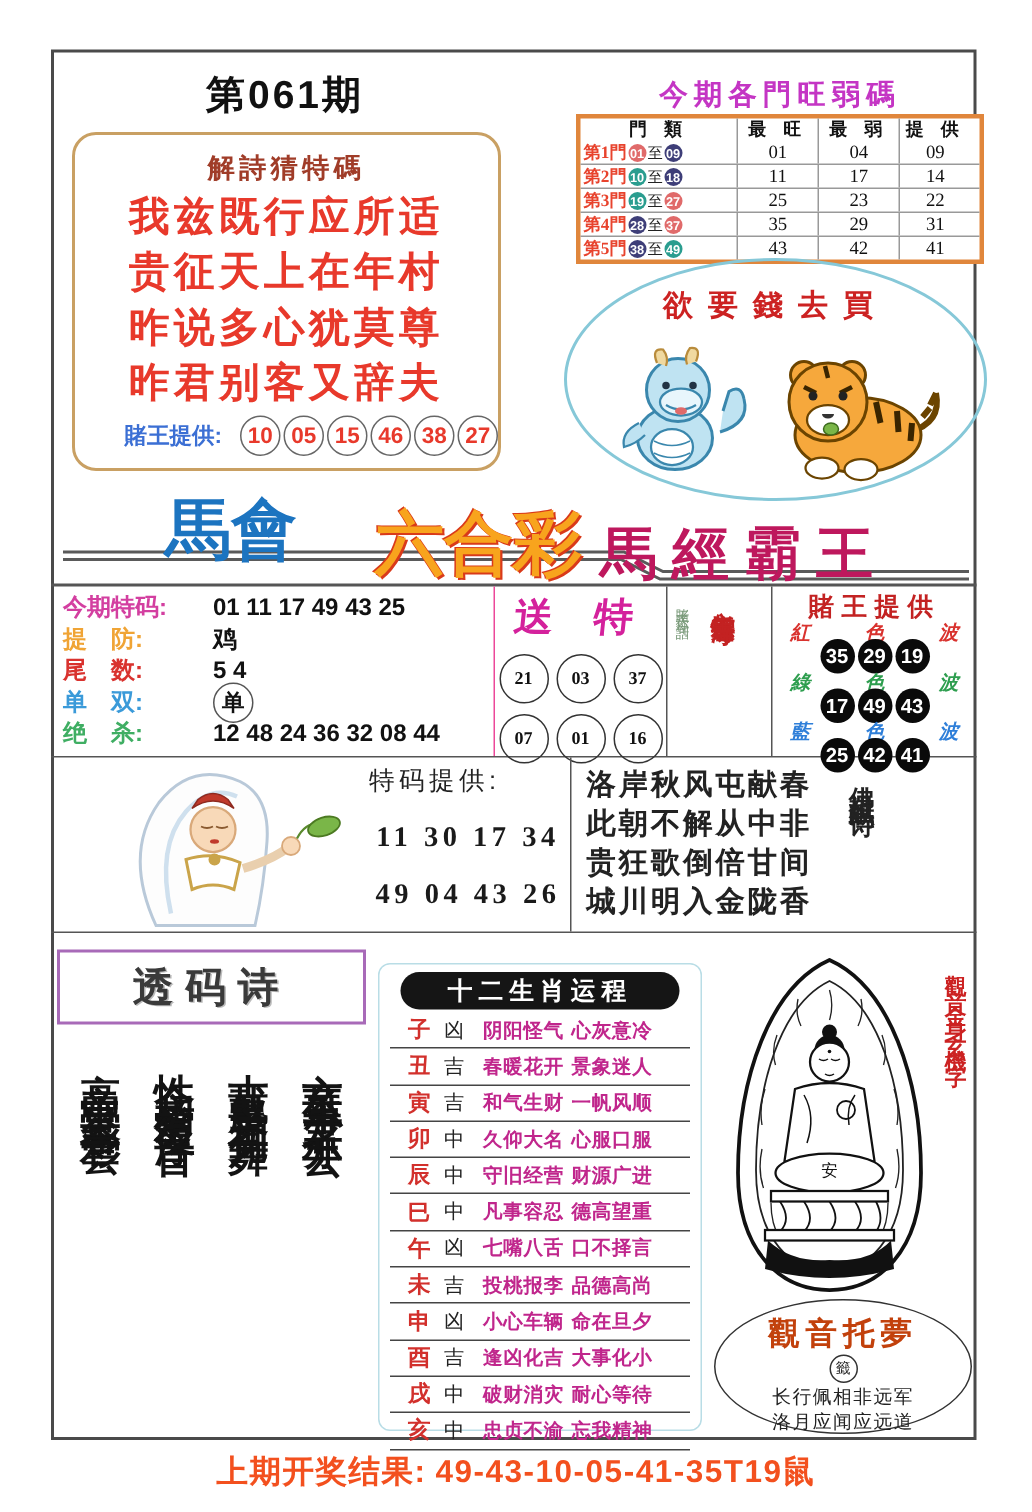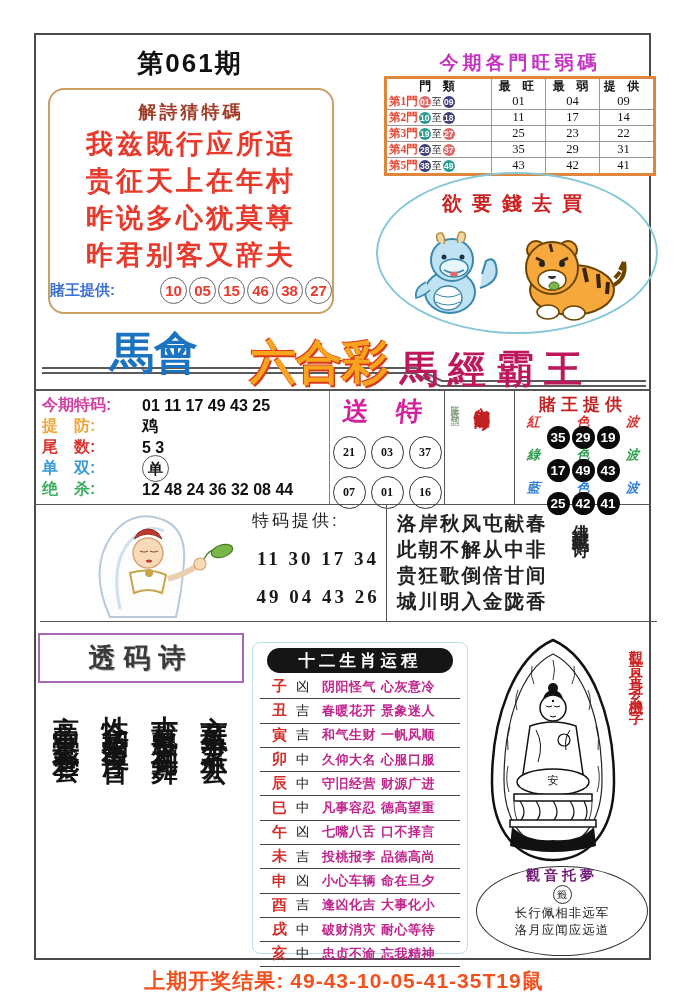--- a/index.html
+++ b/index.html
@@ -9,21 +9,21 @@
   .outer-border{left:34px;top:33px;width:613px;height:923px;border:2px solid #4a4a4a;}
 
   
   .issue{left:45px;top:46px;width:290px;text-align:center;font-size:26px;font-weight:bold;letter-spacing:2px;}
 
   
   .riddle-box{left:48px;top:88px;width:282px;height:222px;border:2px solid #c9a063;border-radius:16px;text-align:center;}
   .riddle-title{margin-top:10px;font-family:"DejaVu Serif",serif;font-size:18px;font-weight:bold;color:#a03c28;letter-spacing:3px;}
   .riddle-lines{margin-top:2px;}
   .riddle-lines p{margin:0;color:#e8392b;font-size:27px;font-weight:bold;line-height:37px;letter-spacing:3px;}
-  .riddle-provider{display:flex;align-items:center;justify-content:space-between;gap:10px;margin-top:3px;}
+  .riddle-provider{display:flex;align-items:center;justify-content:flex-end;gap:10px;margin-top:3px;}
   .riddle-provider .plabel{color:#3b6fd4;font-size:15px;font-weight:bold;margin-right:2px;}
   .rcircle{display:inline-block;width:25px;height:25px;border:1.5px solid #666;border-radius:50%;
            color:#e8392b;font-size:15px;font-weight:bold;line-height:25px;text-align:center;}
 
   
   .door-title{left:388px;top:50px;width:264px;text-align:center;color:#c435c4;font-size:19px;font-weight:bold;letter-spacing:4px;font-family:"DejaVu Serif",serif;}
   .door-table{left:384px;top:76px;width:266px;border:3px solid #e0863c;background:#fff;}
   .trow{display:grid;grid-template-columns:104px 54px 54px 48px;}
   .trow + .trow{border-top:1px solid #999;}
   .tcell{height:15px;display:flex;align-items:center;justify-content:center;font-size:12.5px;font-family:"Liberation Serif",serif;}
@@ -62,21 +62,21 @@
   .strip-note{position:absolute;left:3px;top:7px;writing-mode:vertical-rl;text-orientation:upright;font-size:9px;color:#7a9a7a;letter-spacing:2px;}
   .strip-phrase{position:absolute;left:26px;top:4px;writing-mode:vertical-rl;text-orientation:upright;color:#c32222;
                 font-size:16px;font-weight:bold;font-family:"DejaVu Serif",serif;letter-spacing:1px;}
   .g1c4{flex:1;text-align:center;padding-top:2px;}
   .wave-title{color:#c32222;font-size:17px;font-weight:bold;letter-spacing:5px;font-family:"DejaVu Serif",serif;}
   .wave-label{width:112px;margin:0 auto;display:flex;justify-content:space-between;font-size:13px;font-weight:bold;font-style:italic;line-height:11px;}
   .wave-balls{display:flex;justify-content:center;gap:2px;margin:-1px 0 0 0;}
   .wball{width:23px;height:23px;border-radius:50%;background:#0a0a0a;color:#fff;font-size:13.5px;font-weight:bold;line-height:23px;text-align:center;}
 
   
-  .grid2{left:40px;top:505px;width:617px;height:117px;border-bottom:1.5px solid #555;display:flex;box-sizing:border-box;}
+  .grid2{left:34px;top:505px;width:617px;height:117px;border-bottom:1.5px solid #555;display:flex;box-sizing:border-box;}
   .g2c1{width:347px;border-right:1px solid #555;box-sizing:border-box;position:relative;}
   .offer-block{position:absolute;left:212px;top:4px;width:132px;text-align:center;}
   .offer-label{font-size:17px;letter-spacing:3px;color:#222;text-align:left;}
   .offer-line{font-size:19px;font-weight:bold;letter-spacing:3px;margin-top:16px;color:#1a1a1a;font-family:"Liberation Serif",serif;}
   .g2c2{flex:1;position:relative;}
   .bpoem{position:absolute;left:10px;top:6px;}
   .bpoem p{margin:0;font-size:19.5px;font-weight:bold;line-height:26px;letter-spacing:2px;color:#222;font-family:"Liberation Serif",serif;}
   .bpoem-label{position:absolute;left:182px;top:6px;writing-mode:vertical-rl;text-orientation:upright;font-size:17px;
                color:#222;font-family:"Liberation Serif",serif;letter-spacing:4px;font-weight:bold;}
 
@@ -92,21 +92,21 @@
                  font-size:16.5px;font-weight:bold;letter-spacing:4px;text-align:center;line-height:25px;font-family:"DejaVu Serif",serif;}
   .zrow{display:flex;align-items:center;height:23.3px;border-bottom:1.2px solid #444;}
   .zbranch{width:20px;color:#d2302c;font-family:"DejaVu Serif",serif;font-weight:bold;font-size:15px;margin-left:12px;}
   .zluck{width:20px;color:#222;font-size:13.5px;margin-left:4px;}
   .ztext{color:#c0268c;font-weight:bold;font-size:13px;letter-spacing:0.5px;margin-left:6px;white-space:nowrap;font-family:"DejaVu Serif",serif;}
 
   
   .gy-vert{left:626px;top:638px;writing-mode:vertical-rl;text-orientation:upright;color:#cc2222;font-size:14.5px;
            font-weight:bold;letter-spacing:10px;font-family:"DejaVu Serif",serif;}
   .dream-oval{left:476px;top:866px;width:170px;height:88px;border:1.5px solid #333;border-radius:50%;text-align:center;}
-  .dream-title{margin-top:0px;color:#701a75;font-size:14px;font-weight:bold;letter-spacing:4px;font-family:"DejaVu Serif",serif;}
+  .dream-title{margin-top:8px;color:#c2410c;font-size:21px;font-weight:bold;letter-spacing:4px;font-family:"DejaVu Serif",serif;}
   .dream-seal{width:17px;height:17px;margin:0 auto;border:1px solid #333;border-radius:50%;font-size:10px;line-height:17px;color:#222;}
   .dream-line{font-size:12.5px;color:#222;line-height:17px;letter-spacing:1px;font-family:"DejaVu Serif",serif;}
 
   
   .footer{left:0;top:967px;width:688px;text-align:center;color:#f3501e;font-weight:bold;font-size:21px;letter-spacing:1px;white-space:nowrap;}
   .footer .fv{margin-left:6px;}
 </style>
 </head>
 <body>
 
@@ -250,21 +250,21 @@
         <div class="frow">
           <span class="flabel" style="color: rgb(211, 63, 160);">今期特码:</span>
           <span class="fvalue">01 11 17 49 43 25</span>
         </div>
         <div class="frow">
           <span class="flabel" style="color: rgb(240, 164, 53);">提　防:</span>
           <span class="fvalue">鸡</span>
         </div>
         <div class="frow">
           <span class="flabel" style="color: rgb(217, 50, 46);">尾　数:</span>
-          <span class="fvalue">5 3</span>
+          <span class="fvalue">5 4</span>
         </div>
         <div class="frow">
           <span class="flabel" style="color: rgb(58, 154, 217);">单　双:</span>
           <span class="fvalue circled">单</span>
         </div>
         <div class="frow">
           <span class="flabel" style="color: rgb(63, 174, 99);">绝　杀:</span>
           <span class="fvalue">12 48 24 36 32 08 44</span>
         </div>
       </div>

